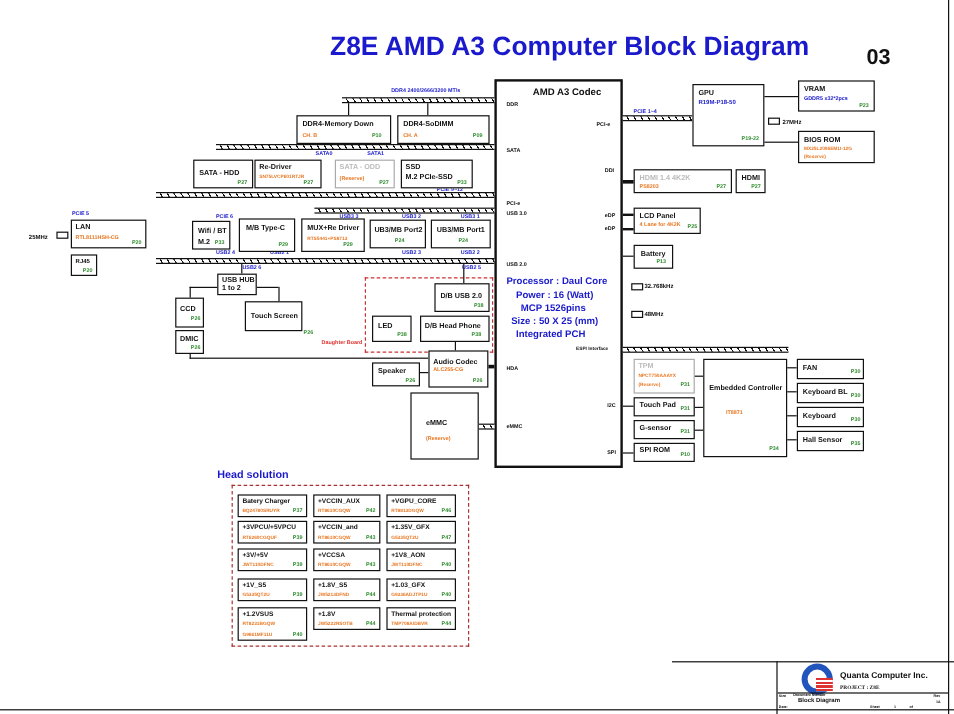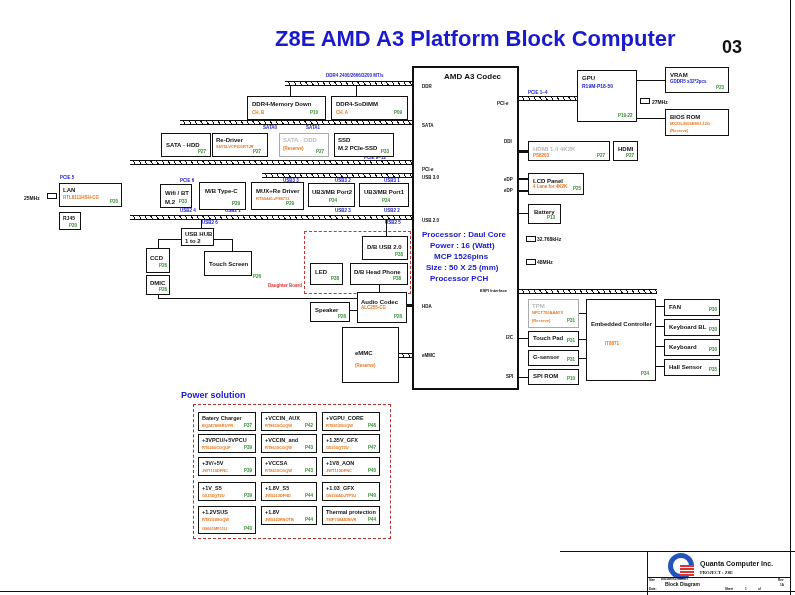--- a/index.html
+++ b/index.html
@@ -21,21 +21,21 @@
   .cpu{position:absolute;left:412px;top:66px;width:107px;height:324px;border:2.5px solid #111;box-sizing:border-box;background:#fff;}
   .spec{position:absolute;color:#1a1acc;font-size:8px;font-weight:bold;white-space:nowrap;}
   .pwrbox{position:absolute;left:193px;top:404px;width:198px;height:135px;border:1.2px dashed #a33;box-sizing:border-box;}
   .db{position:absolute;left:304px;top:231px;width:107px;height:63px;border:1.2px dashed #c33;box-sizing:border-box;}
   .pbox{position:absolute;border:1.5px solid #111;box-sizing:border-box;width:59px;}
   .xtal{position:absolute;width:8px;height:4px;border:1px solid #111;background:#fff;}
 </style>
 </head>
 <body>
 
-<div class="title">Z8E AMD A3 Platform Block Computer</div>
+<div class="title">Z8E AMD A3 Computer Block Diagram</div>
 <div class="pg">03</div>
 
 <div class="cpu">
   <div class="t" style="left:30px;top:5px;font-size:8px;">AMD A3 Codec</div>
   <div class="pin" style="left:8px;top:17px;">DDR</div>
   <div class="pin" style="left:8px;top:56px;">SATA</div>
   <div class="pin" style="left:8px;top:100px;">PCI-e</div>
   <div class="pin" style="left:8px;top:108px;">USB 3.0</div>
   <div class="pin" style="left:8px;top:151px;">USB 2.0</div>
   <div class="pin" style="left:8px;top:237px;">HDA</div>
@@ -44,21 +44,21 @@
   <div class="pin" style="left:90px;top:72px;">DDI</div>
   <div class="pin" style="left:90px;top:110px;">eDP</div>
   <div class="pin" style="left:90px;top:121px;">eDP</div>
   <div class="pin" style="left:66px;top:221px;font-size:4px;">ESPI Interface</div>
   <div class="pin" style="left:92px;top:268px;">I2C</div>
   <div class="pin" style="left:92px;top:307px;">SPI</div>
   <div class="spec" style="left:8px;top:162px;">Processor : Daul Core</div>
   <div class="spec" style="left:16px;top:173px;">Power : 16 (Watt)</div>
   <div class="spec" style="left:20px;top:184px;">MCP 1526pins</div>
   <div class="spec" style="left:12px;top:195px;">Size : 50 X 25 (mm)</div>
-  <div class="spec" style="left:16px;top:206px;">Processor  PCH</div>
+  <div class="spec" style="left:16px;top:206px;">Integrated  PCH</div>
 </div>
 
 <div class="bus" style="left:285px;top:81px;width:127px;"></div>
 <div class="b" style="left:326px;top:74px;">DDR4 2400/2666/3200 MT/s</div>
 <div class="ln" style="left:290px;top:86px;width:1px;height:10px;"></div>
 <div class="ln" style="left:356px;top:86px;width:1px;height:10px;"></div>
 
 <div class="bus" style="left:180px;top:120px;width:232px;"></div>
 <div class="b" style="left:263px;top:126px;">SATA0</div>
 <div class="b" style="left:306px;top:126px;">SATA1</div>
@@ -301,21 +301,21 @@
 </div>
 <div class="box" style="left:664px;top:339px;width:56px;height:17px;">
   <div class="t" style="left:4px;top:4px;">Keyboard</div>
   <div class="g" style="left:44px;top:8px;">P30</div>
 </div>
 <div class="box" style="left:664px;top:359px;width:56px;height:17px;">
   <div class="t" style="left:4px;top:4px;">Hall Sensor</div>
   <div class="g" style="left:44px;top:8px;">P35</div>
 </div>
 
-<div class="abs" style="left:181px;top:390px;font-size:9px;font-weight:bold;color:#1a1acc;">Power solution</div>
+<div class="abs" style="left:181px;top:390px;font-size:9px;font-weight:bold;color:#1a1acc;">Head solution</div>
 <div class="pwrbox"></div>
 <div id="pwr-items">
     <div class="pbox" style="left: 198px; top: 412px; width: 58px; height: 19px;">
       <div class="t" style="left: 3px; top: 3px; font-size: 5.5px;">Batery Charger</div>
       <div class="o" style="left: 3px; top: 11px; font-size: 4px;">BQ24780SRUYR</div>
       <div class="g" style="right: 3px; top: 11px;">P37</div>
     </div>
     <div class="pbox" style="left: 261px; top: 412px; width: 56px; height: 19px;">
       <div class="t" style="left: 3px; top: 3px; font-size: 5.5px;">+VCCIN_AUX</div>
       <div class="o" style="left: 3px; top: 11px; font-size: 4px;">RT8610CGQW</div>

